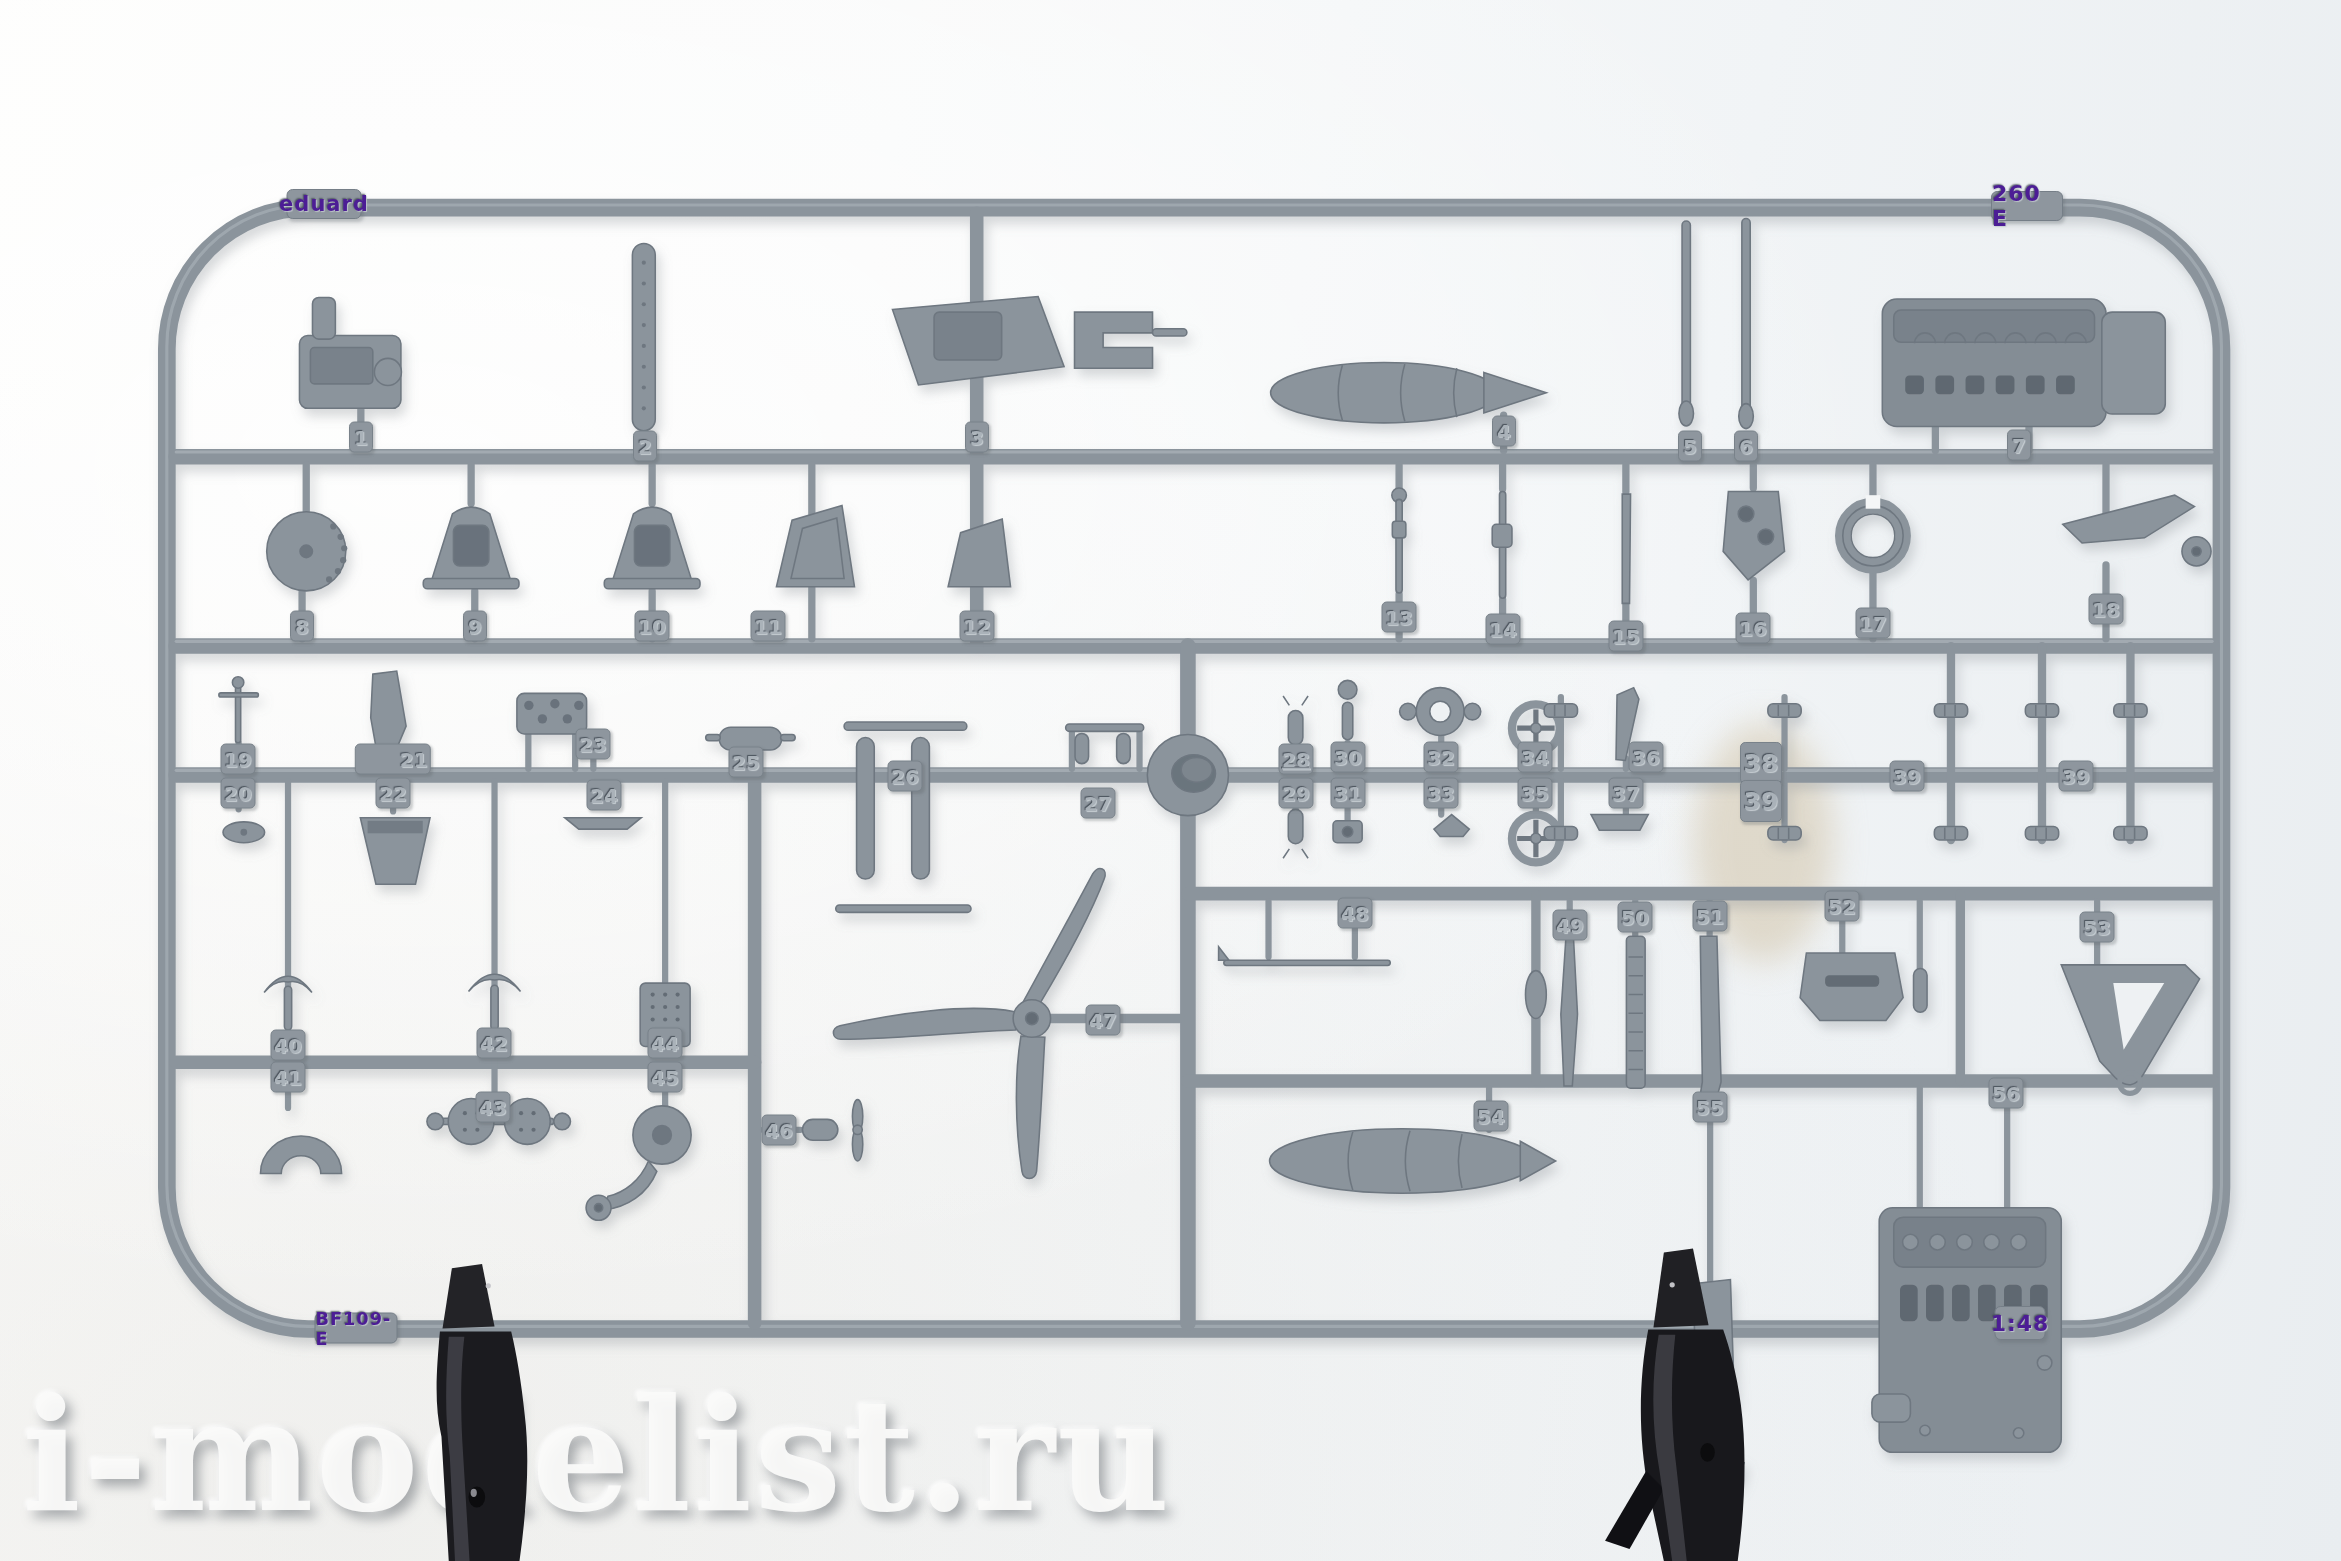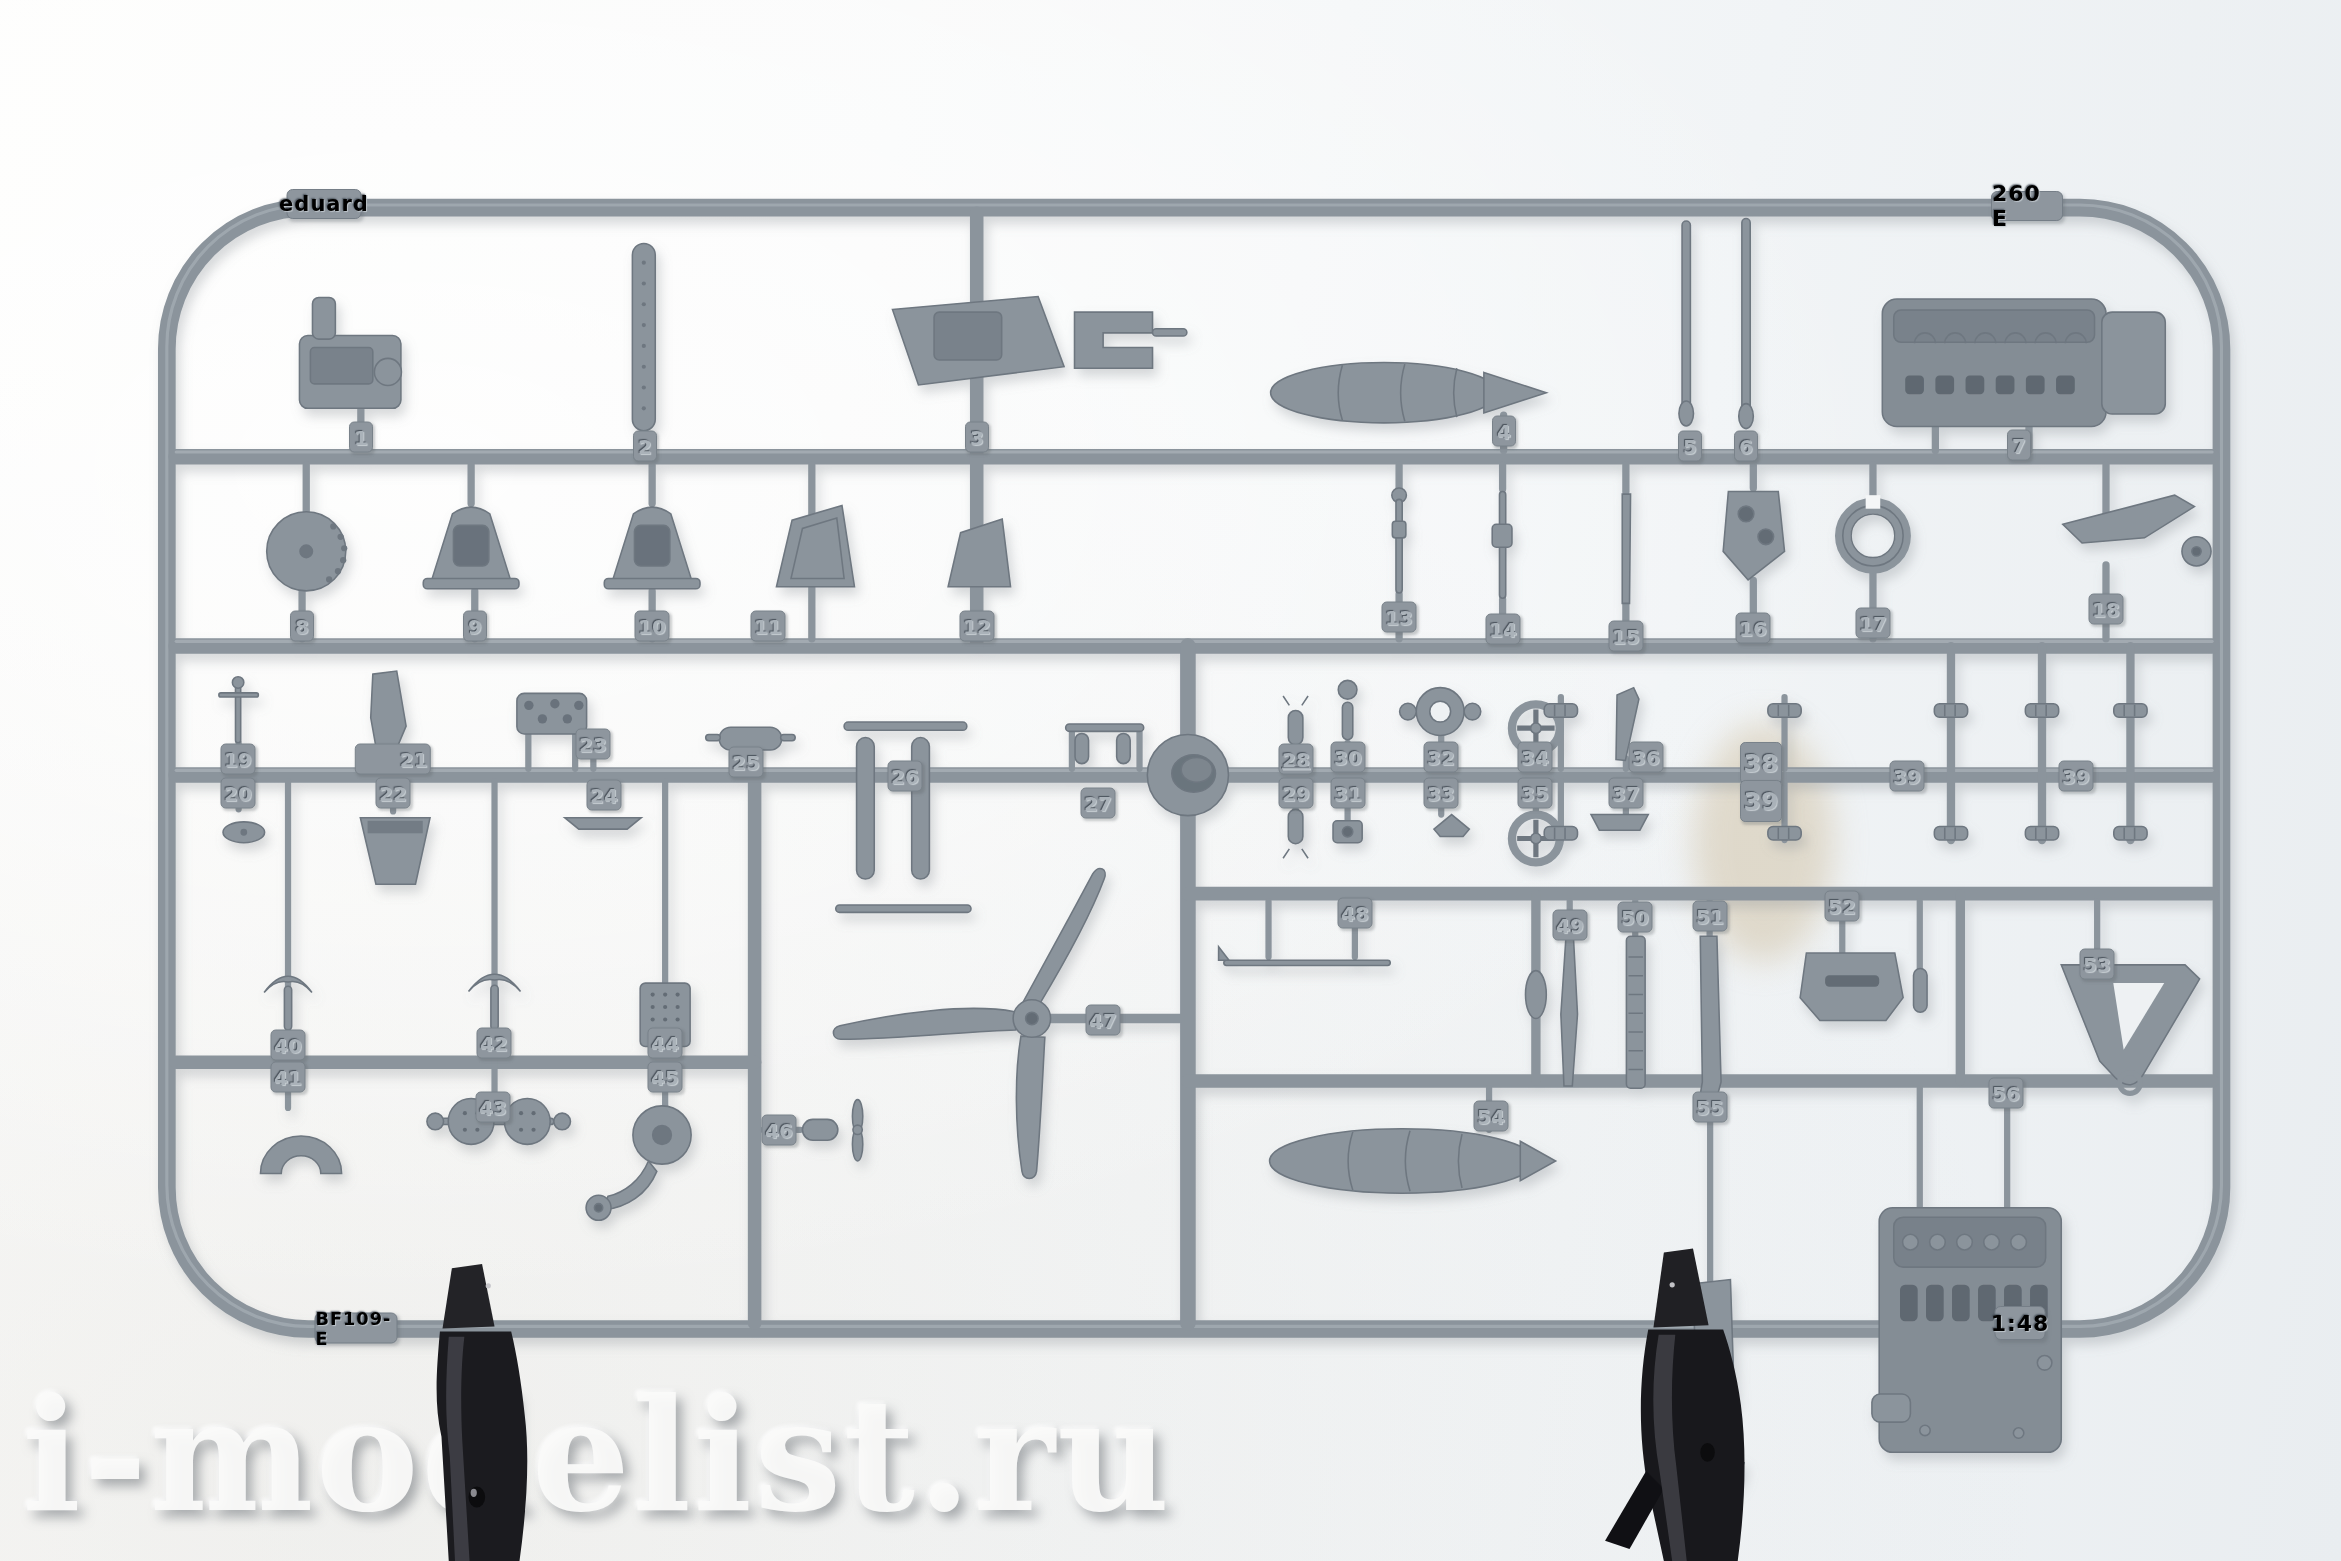--- a/index.html
+++ b/index.html
@@ -17,21 +17,21 @@
        background:#8e969e;border:1.6px solid #79828a;border-radius:5.2px;
        display:flex;align-items:center;justify-content:center;
        font:700 20px "DejaVu Sans",sans-serif;color:#aab2b9;
        text-shadow:-1px -1px 1px rgba(62,71,80,.85),1px 1px 1px rgba(218,224,228,.75);
        box-shadow:1.6px 2.1px 2.6px rgba(92,98,104,.30);}
   .tag.big{min-width:30px;height:42px;font-size:25px;}
   
   .tab{position:absolute;transform:translate(-50%,-50%);
        background:#8e969e;border:1.6px solid #757e87;border-radius:6.2px;
        display:flex;align-items:center;justify-content:center;
-       font-weight:700;color:#000000;letter-spacing:1px;
+       font-weight:700;color:#4c1d95;letter-spacing:1px;
        text-shadow:1px 1px 1px rgba(198,205,210,.85),-1px -1px 1.6px rgba(64,73,82,.8);
        box-shadow:1.6px 2.1px 3.1px rgba(96,102,108,.30);}
   
   .watermark{position:absolute;left:22px;top:1364px;
        font:700 155px "DejaVu Serif",serif;letter-spacing:2.1px;
        color:rgba(250,250,249,.95);
        text-shadow:6.2px 7.3px 11.4px rgba(122,127,132,.62),-1.6px -2.1px 4.2px rgba(255,255,255,1);
        white-space:nowrap;user-select:none;}
 </style>
 </head>
@@ -547,21 +547,21 @@
       <div class="tag" style="left: 493px; top: 1107px;">43</div>
       <div class="tag" style="left: 665px; top: 1043px;">44</div>
       <div class="tag" style="left: 665px; top: 1077px;">45</div>
       <div class="tag" style="left: 779px; top: 1130px;">46</div>
       <div class="tag" style="left: 1103px; top: 1020px;">47</div>
       <div class="tag" style="left: 1355px; top: 913px;">48</div>
       <div class="tag" style="left: 1570px; top: 925px;">49</div>
       <div class="tag" style="left: 1635px; top: 917px;">50</div>
       <div class="tag" style="left: 1710px; top: 916px;">51</div>
       <div class="tag" style="left: 1842px; top: 906px;">52</div>
-      <div class="tag" style="left: 2097px; top: 964px; text-align: right;">53</div>
+      <div class="tag" style="left: 2097px; top: 927px; text-align: right;">53</div>
       <div class="tag" style="left: 1491px; top: 1116px;">54</div>
       <div class="tag" style="left: 1710px; top: 1107px;">55</div>
       <div class="tag" style="left: 2006px; top: 1093px;">56</div>
     </div>
 
   <div class="layer">
       <div class="tab" style="left: 324px; top: 204px; width: 73px; height: 28px; font-size: 21px; transform: translate(-50%, -50%);">eduard</div>
       <div class="tab" style="left: 2027px; top: 206px; width: 70px; height: 28px; font-size: 22px; transform: translate(-50%, -50%);">260 E</div>
       <div class="tab" style="left: 356px; top: 1328px; width: 81px; height: 29px; font-size: 17.7px; transform: translate(-50%, -50%);">BF109-E</div>
       <div class="tab" style="left: 2020px; top: 1323px; width: 49px; height: 32px; font-size: 22px; transform: translate(-50%, -50%);">1:48</div>

